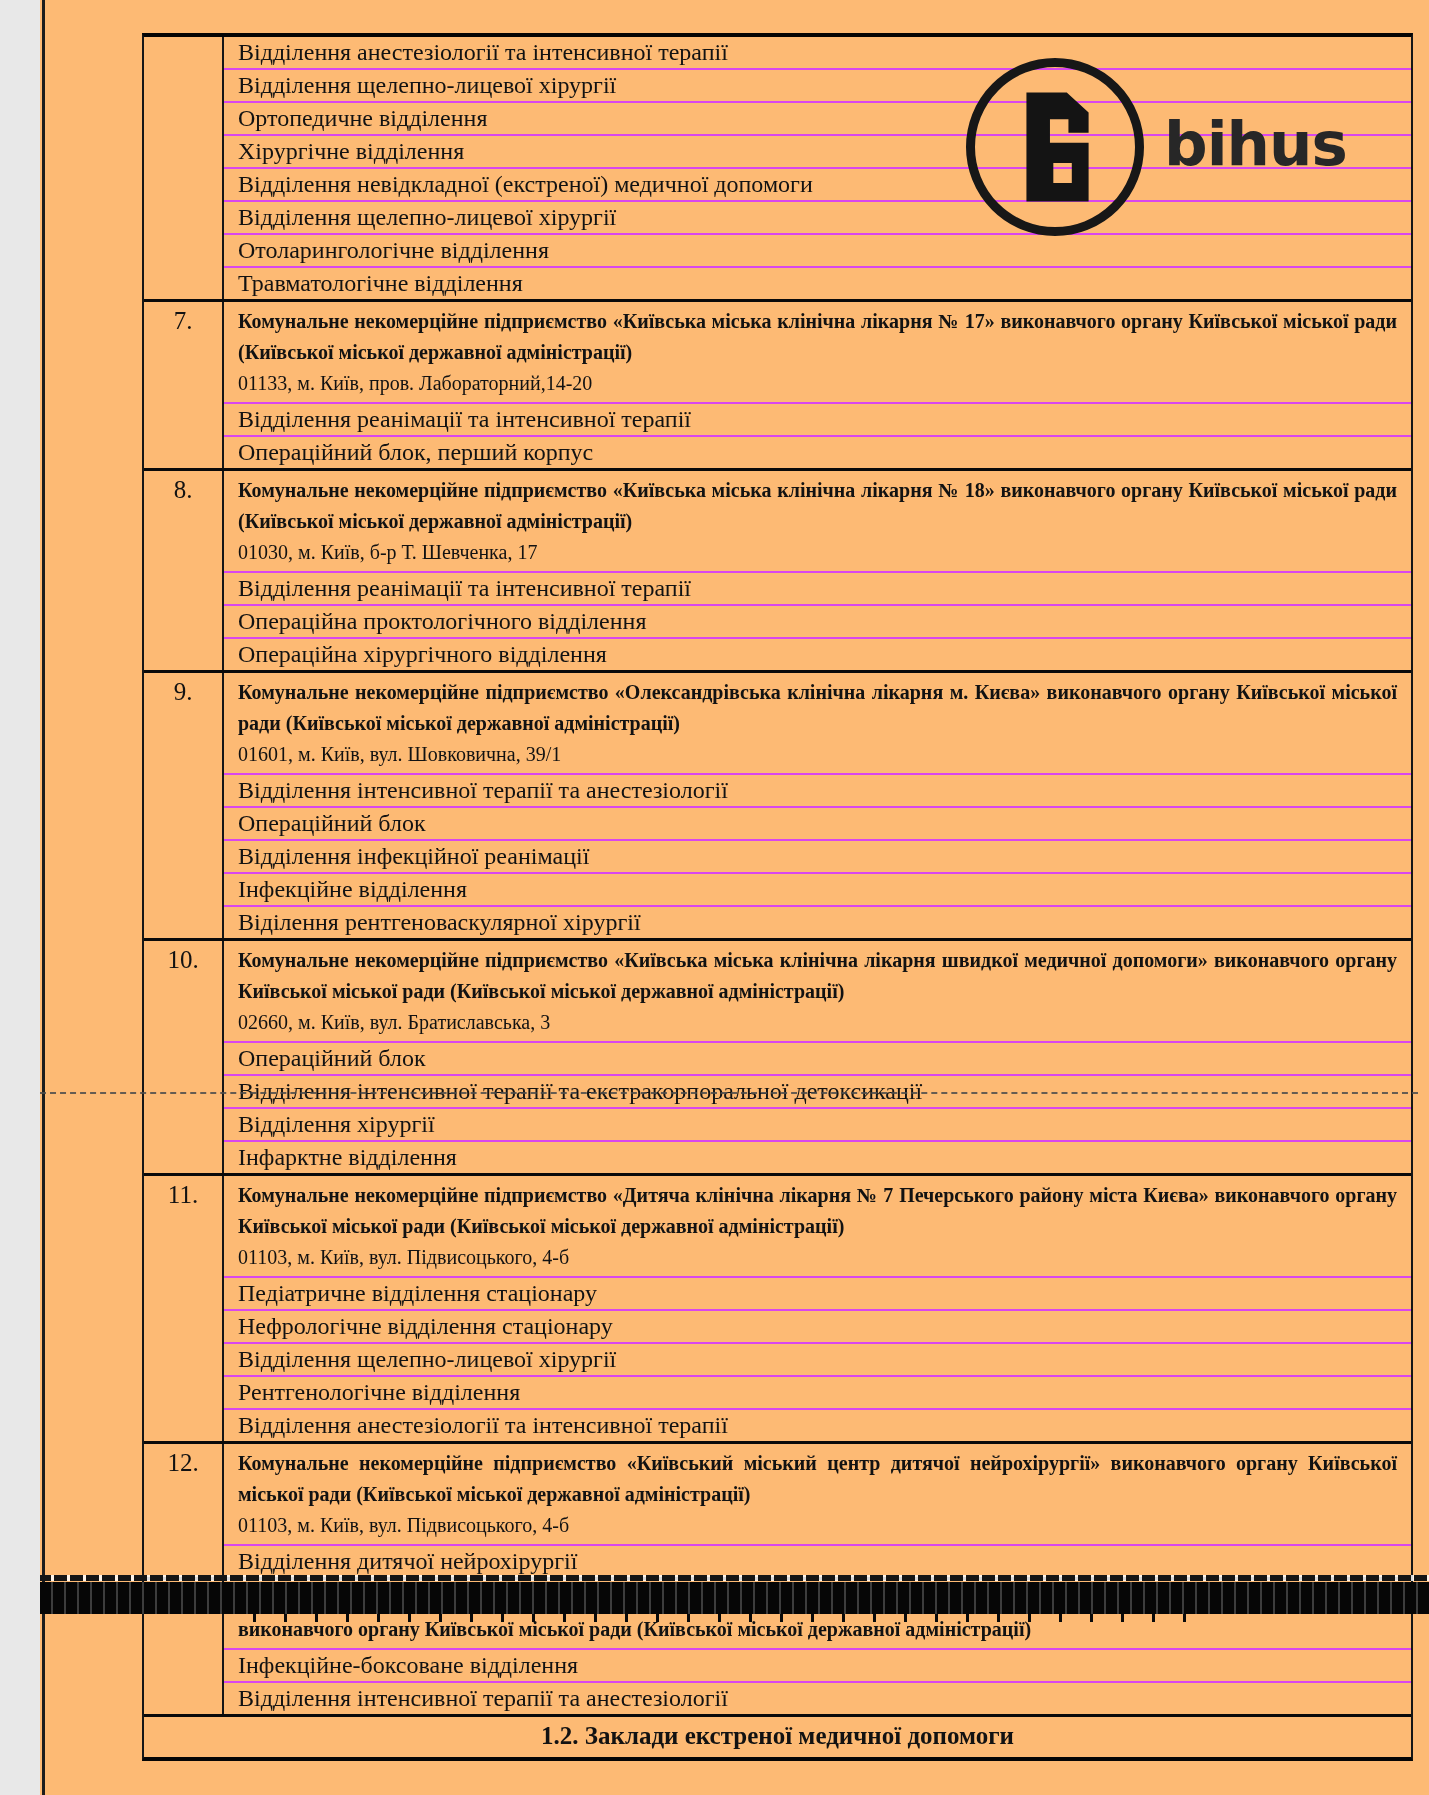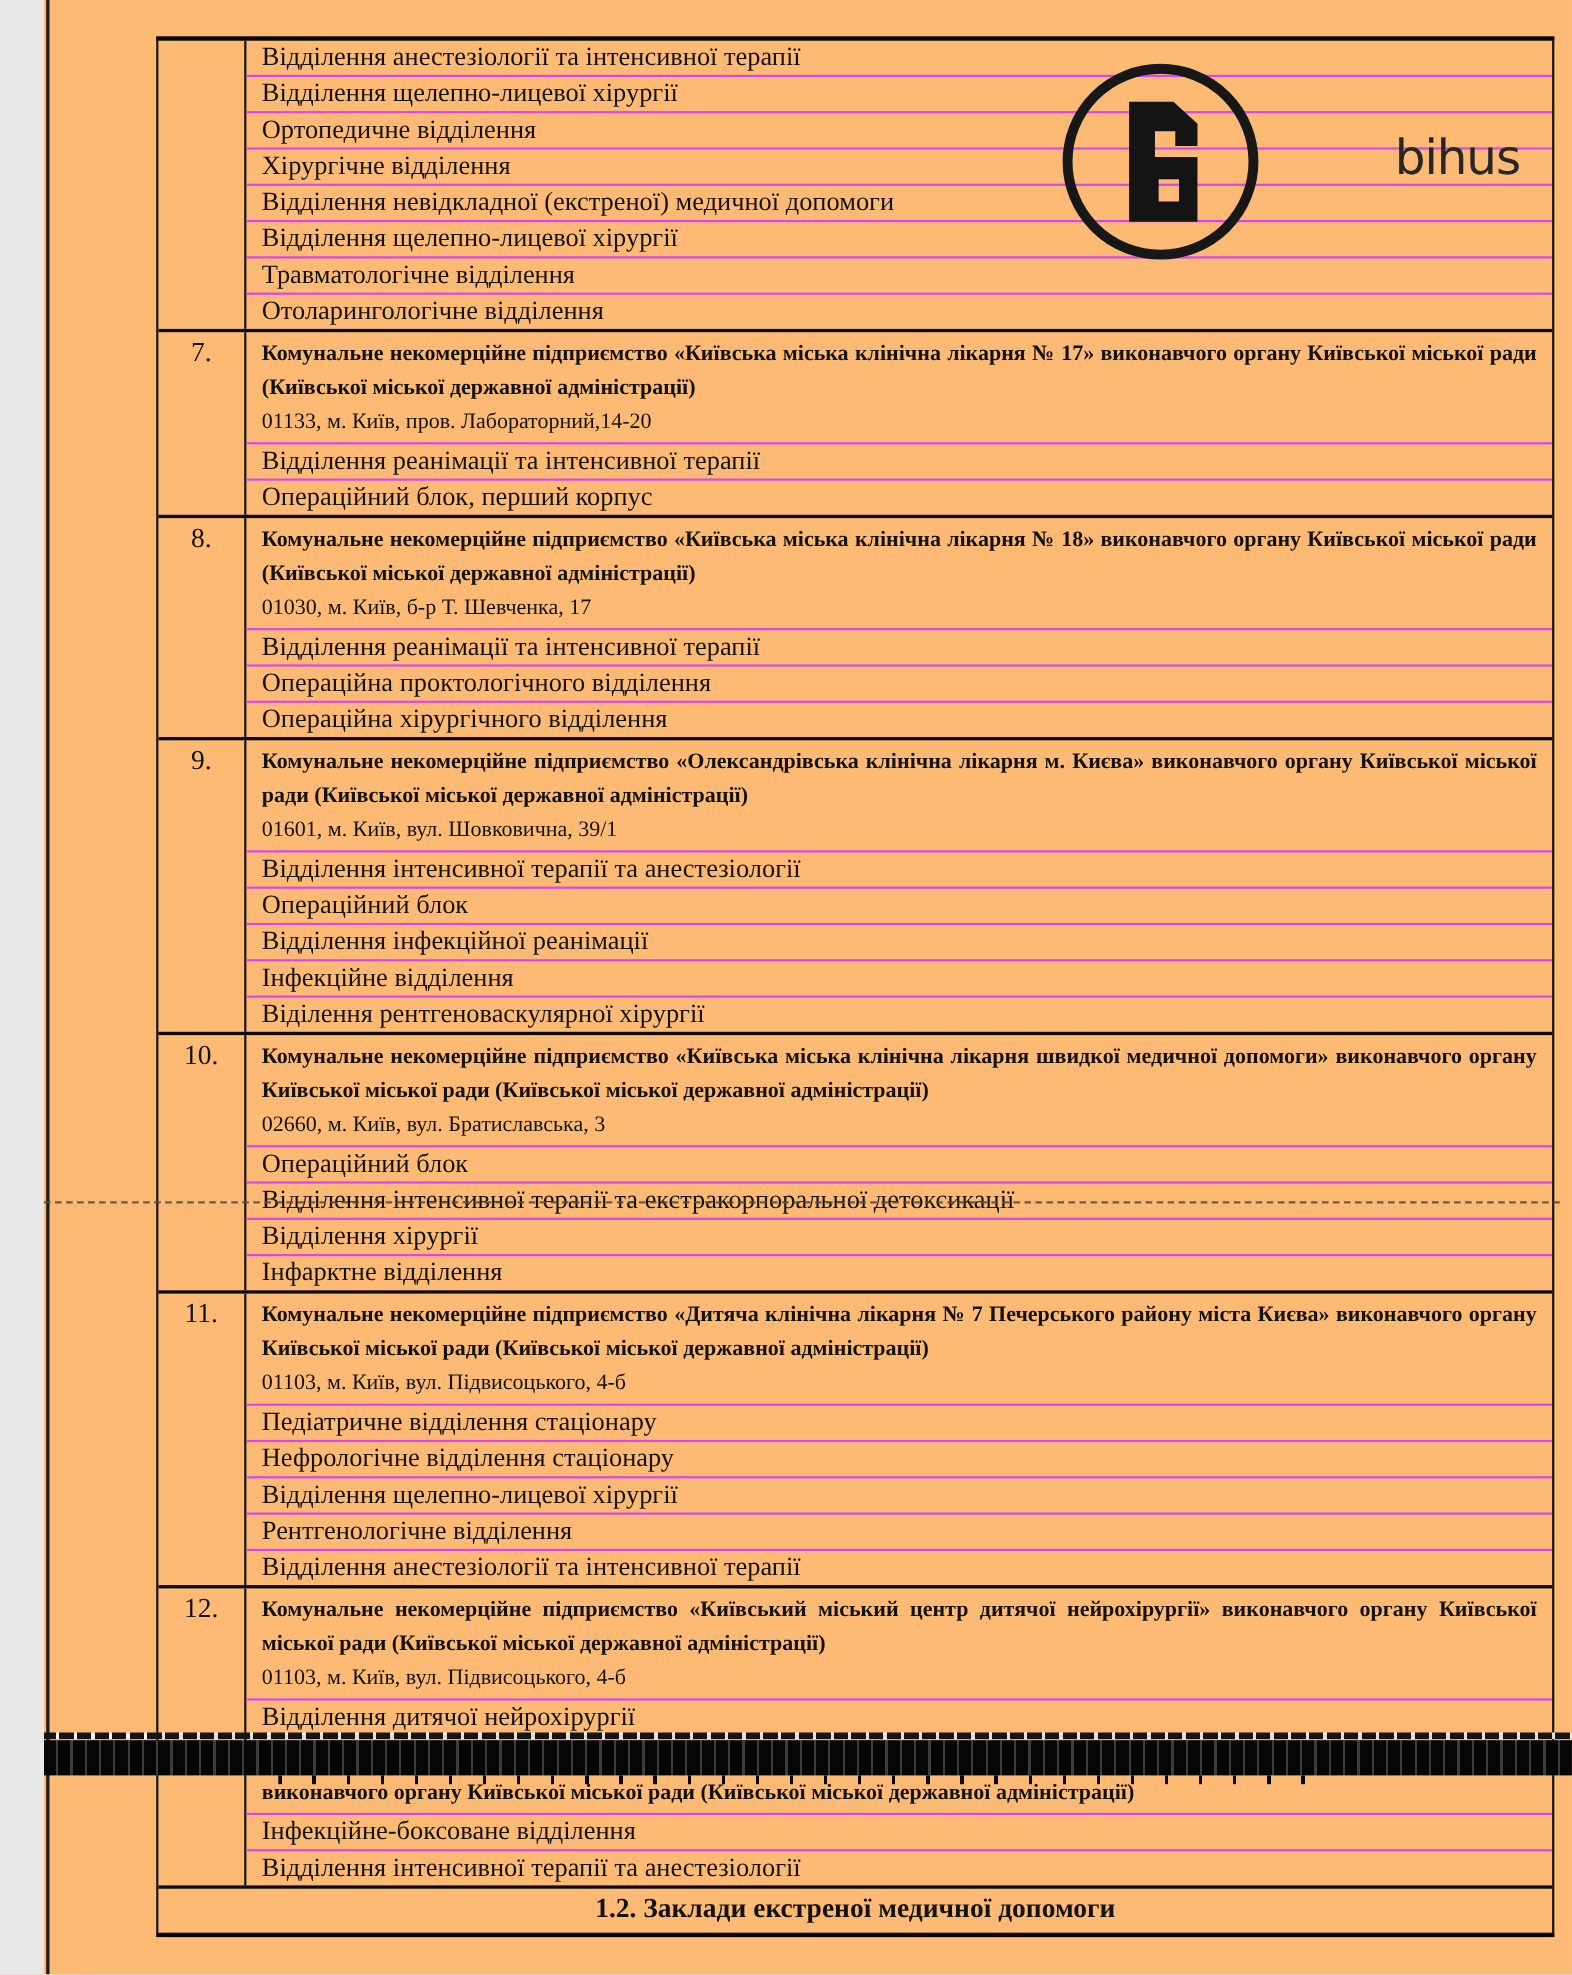--- a/index.html
+++ b/index.html
@@ -88,23 +88,23 @@
   .wm-circle{
     position:absolute;left:926px;top:58px;
     width:178px;height:178px;
     border:9px solid #171717;border-radius:50%;
     box-sizing:border-box;
     z-index:5;
     display:flex;align-items:center;justify-content:center;
   }
   .wm-glyph{width:84px;height:118px;display:block;}
   .wm-brand{
-    position:absolute;left:1228px;top:108px;
+    position:absolute;left:1124px;top:108px;
     font-family:"DejaVu Sans", sans-serif;
-    font-weight:normal;font-size:44px;line-height:72px;
+    font-weight:bold;font-size:61px;line-height:72px;
     letter-spacing:-1px;color:#272727;
     z-index:5;
   }
 </style>
 </head>
 <body>
 
 <div class="page">
 
   <div class="page-edge-line"></div>
@@ -112,22 +112,22 @@
   <div class="doc-table" id="table-body">
       <div class="sect first">
         <div class="numcell"></div>
         <div class="sectbody">
           <div class="dept first-no-border">Відділення анестезіології та інтенсивної терапії</div>
           <div class="dept">Відділення щелепно-лицевої  хірургії</div>
           <div class="dept">Ортопедичне відділення</div>
           <div class="dept">Хірургічне відділення</div>
           <div class="dept">Відділення невідкладної (екстреної) медичної допомоги</div>
           <div class="dept">Відділення щелепно-лицевої  хірургії</div>
+          <div class="dept">Отоларингологічне відділення</div>
           <div class="dept">Травматологічне відділення</div>
-          <div class="dept">Отоларингологічне відділення</div>
         </div>
       </div>
       <div class="sect">
         <div class="numcell">7.</div>
         <div class="sectbody">
           <div class="hdr"><span>Комунальне некомерційне підприємство «Київська міська клінічна лікарня  № 17» виконавчого органу Київської міської ради (Київської міської державної адміністрації) </span><span class="addr">01133, м. Київ, пров. Лабораторний,14-20</span></div>
           <div class="dept">Відділення реанімації та інтенсивної терапії</div>
           <div class="dept">Операційний блок, перший корпус</div>
         </div>
       </div>

